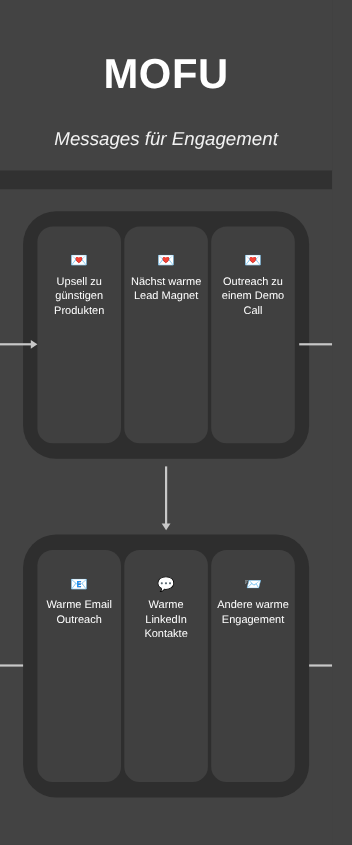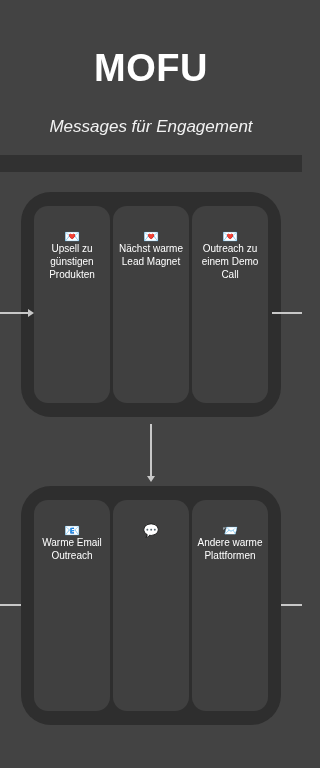--- a/index.html
+++ b/index.html
@@ -100,21 +100,21 @@
     left: 0;
     top: 24px;
     width: 100%;
     text-align: center;
     font-size: 13px;
     line-height: 14px;
   }
   .card-label {
     position: absolute;
     left: 0;
-    top: 36px;
+    top: 44px;
     width: 100%;
     text-align: center;
     font-size: 10px;
     line-height: 13px;
     color: #ffffff;
     padding: 0 4px;
     box-sizing: border-box;
   }
 
   
@@ -192,18 +192,19 @@
 <div class="arrow-right" id="conn-left-lower-arrow"></div>
 <div class="conn-horizontal" id="conn-right-lower-line"></div>
 
 <div class="group" id="group-outreach">
   <div class="card col1">
     <div class="card-icon">📧</div>
     <div class="card-label">Warme Email Outreach</div>
   </div>
   <div class="card col2">
     <div class="card-icon">💬</div>
+    <div class="card-label">Warme LinkedIn Kontakte</div>
   </div>
   <div class="card col3">
     <div class="card-icon">📨</div>
-    <div class="card-label">Andere warme Plattformen</div>
+    <div class="card-label">Andere warme Engagement</div>
   </div>
 </div>
 
 </body></html>

